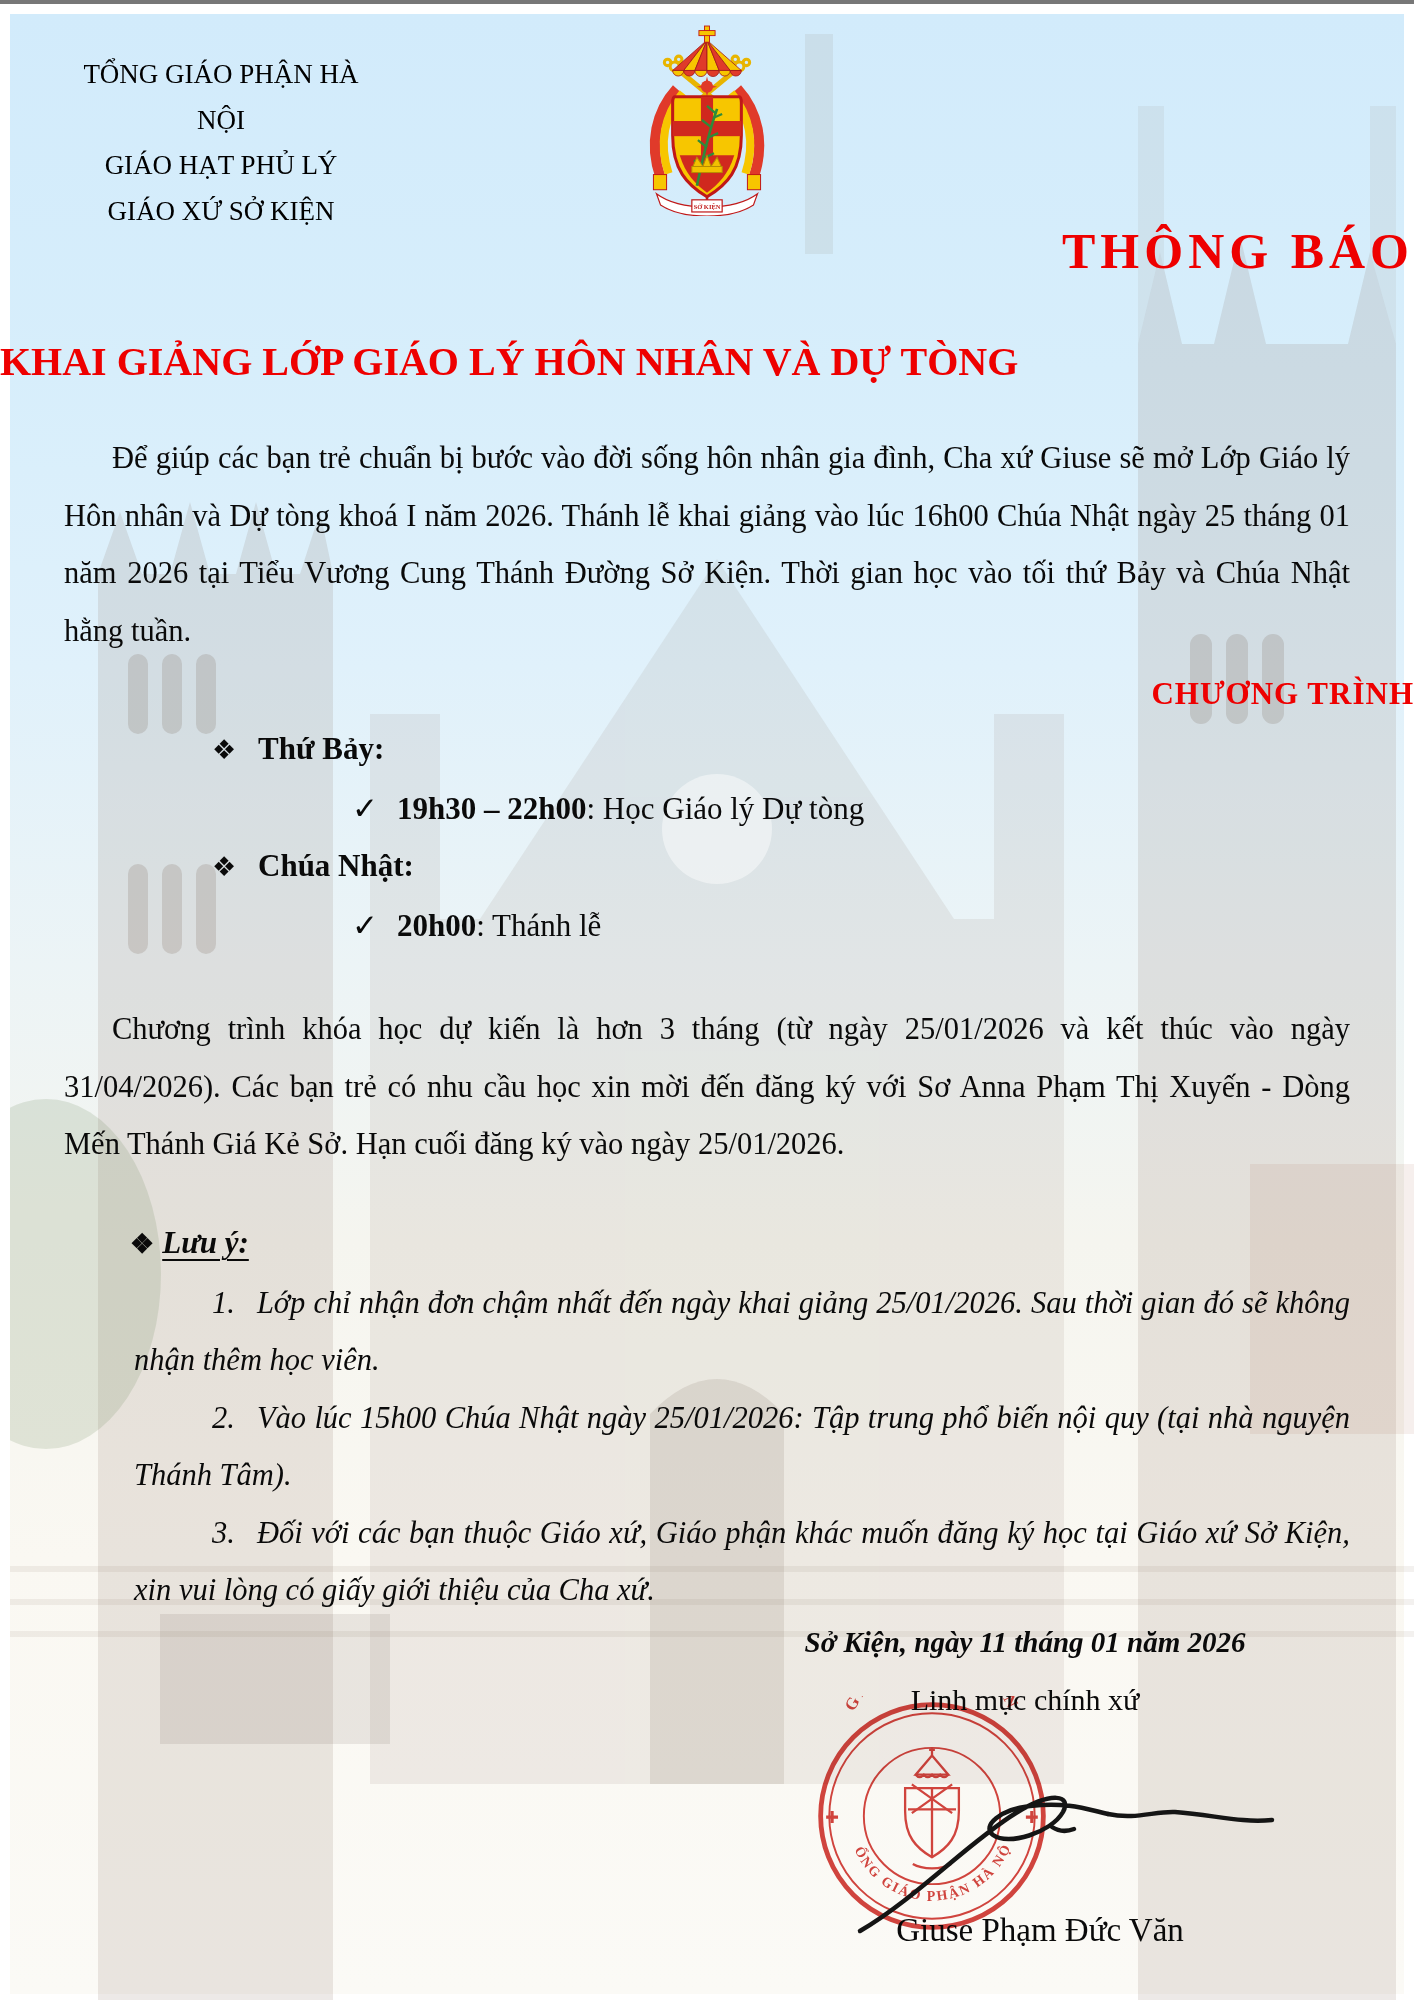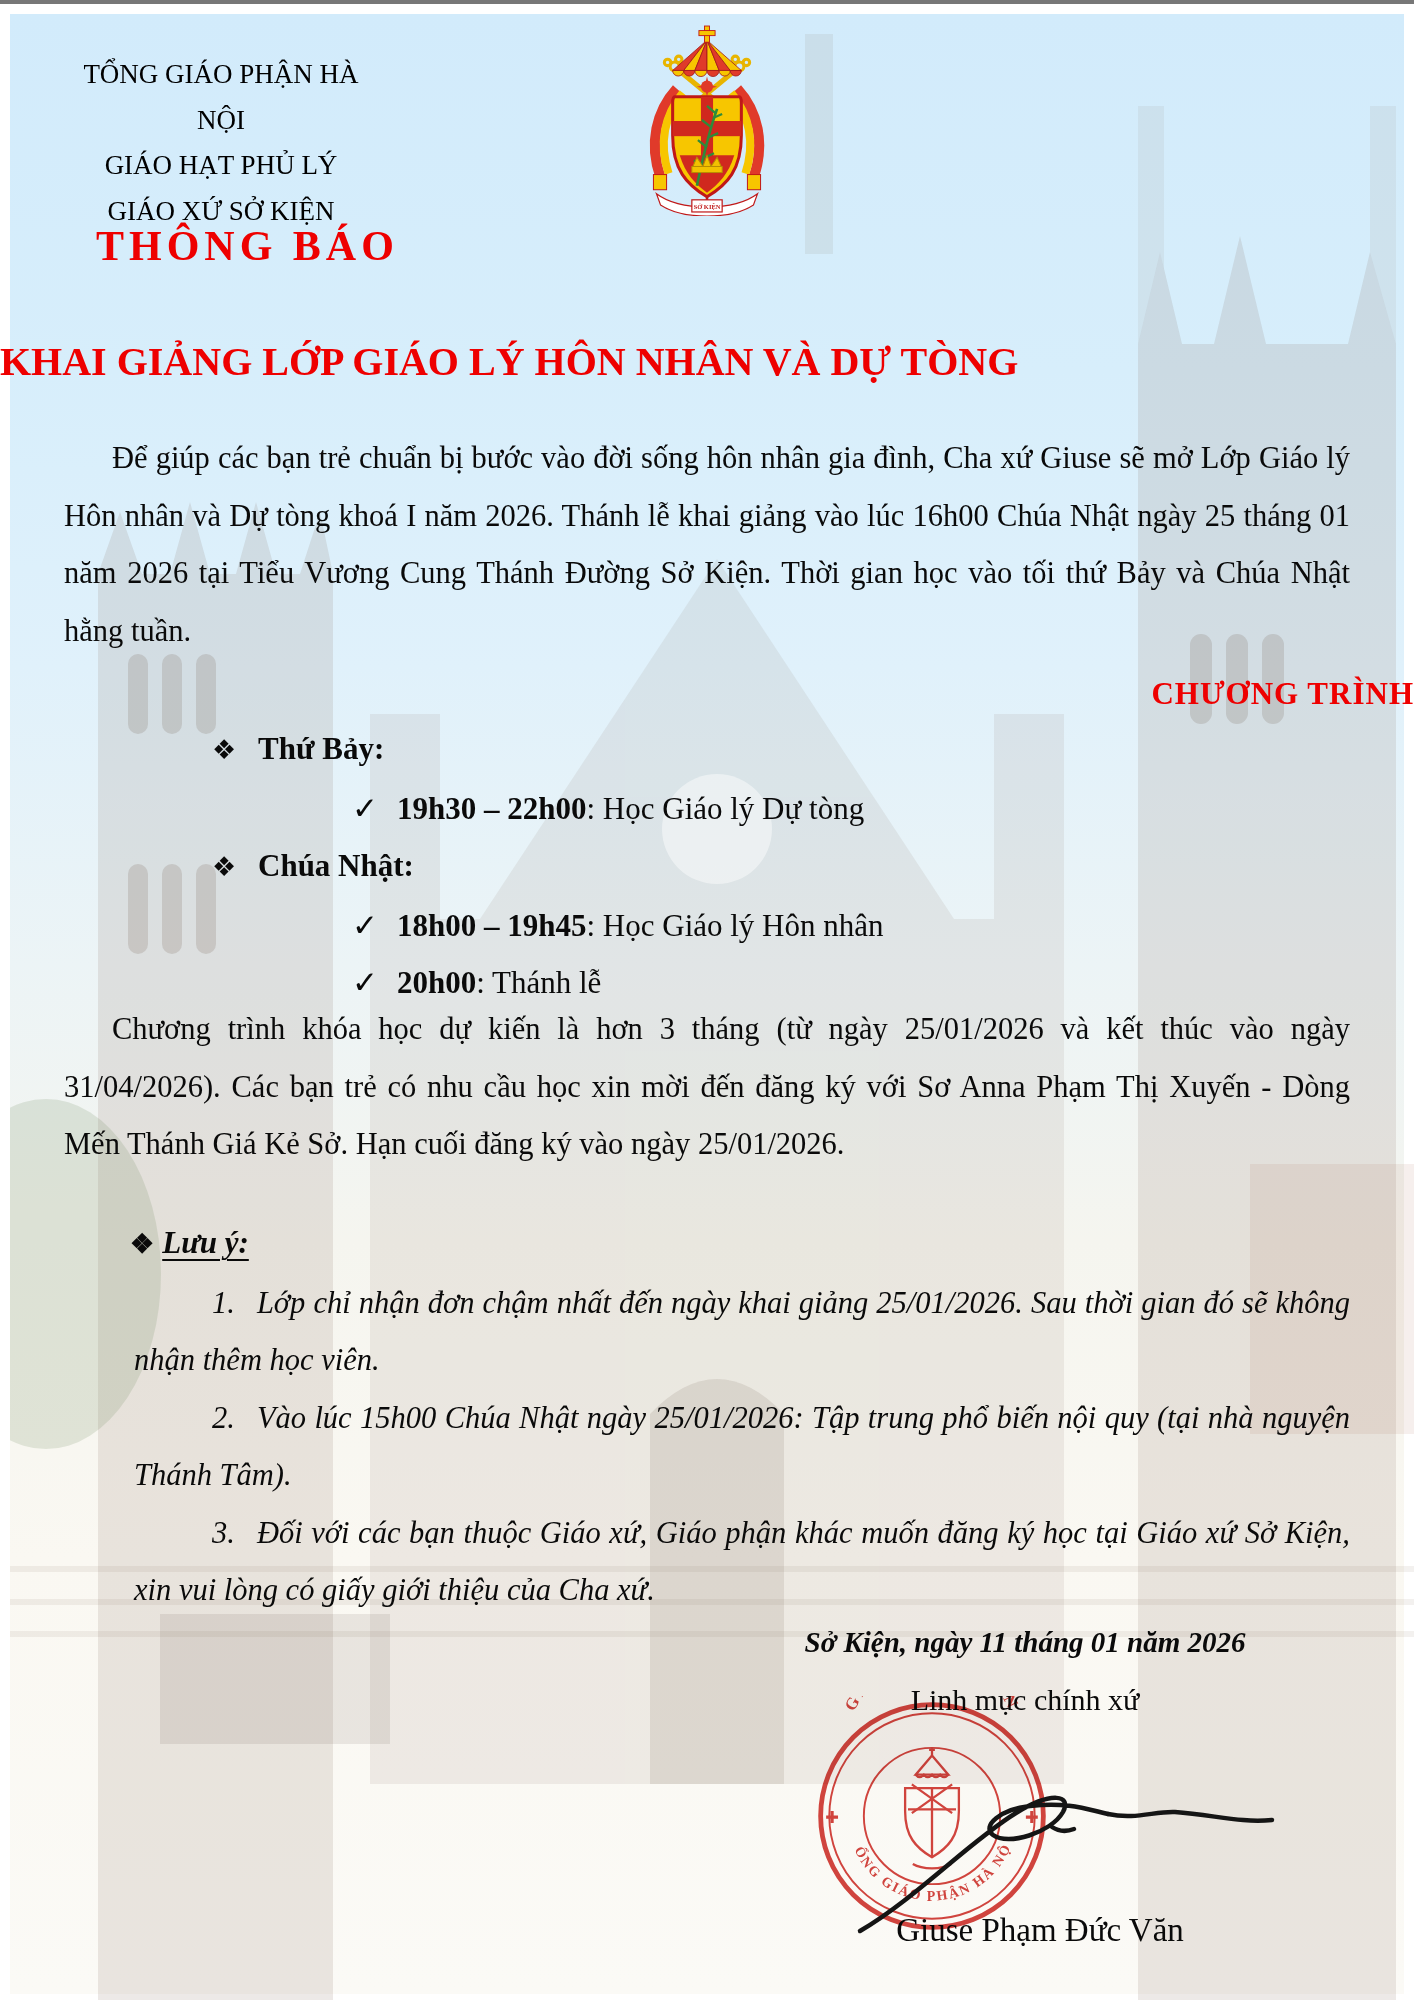--- a/index.html
+++ b/index.html
@@ -15,23 +15,23 @@
       #d2ebfb 0%, #d7eefb 18%, #e0f1fb 33%, #ecf4f6 48%,
       #f5f5ef 62%, #faf8f2 78%, #fbfaf6 100%);
   }
   .bg-svg{position:absolute;left:0;top:0;width:1414px;height:2000px;}
   .layer{position:absolute;left:0;top:0;width:100%;height:100%;z-index:1;}
 
   .header{position:absolute; left:62px; top:48px; width:318px;
     text-align:center; font-size:27px; line-height:45.5px; color:#000;}
   .crest{position:absolute; left:636px; top:20px; width:142px; height:192px;}
 
-  .title{position:absolute; left:0; top:218px; width:100%; text-align:left;
+  .title{position:absolute; left:0; top:218px; width:100%; text-align:right;
     padding-left:96px; box-sizing:border-box;
-    font-size:42px; font-weight:bold; letter-spacing:5px; color:#ee0000;}
+    font-size:50px; font-weight:bold; letter-spacing:5px; color:#ee0000;}
   .subtitle{position:absolute; left:0; top:334px; width:100%; 
     font-size:40px; font-weight:bold; color:#ee0000;}
 
   .para{position:absolute; left:64px; width:1286px; font-size:30.5px;
     line-height:57.5px; text-align:justify; text-indent:48px; color:#0a0a0a;}
   .p1{top:426px;}
   .p2{top:997px;}
 
   .prog-head{position:absolute; left:0; top:672px; width:100%; text-align:right;
     font-size:31px; font-weight:bold; letter-spacing:1px; color:#ee0000;}
@@ -194,23 +194,20 @@
     <div class="prog-head">CHƯƠNG TRÌNH</div>
     <div class="schedule">
       <div class="row-day">
         <span class="blt">❖</span><span class="lbl">Thứ Bảy:</span>
       </div>
       <div class="row-slot">
         <span class="blt">✓</span><span class="time">19h30 – 22h00</span><span>: Học Giáo lý Dự tòng</span>
       </div>
       <div class="row-day">
         <span class="blt">❖</span><span class="lbl">Chúa Nhật:</span>
-      </div>
-      <div class="row-slot">
-        <span class="blt">✓</span><span class="time">18h00 – 19h45</span><span>: Học Giáo lý Hôn nhân</span>
       </div>
       <div class="row-slot">
         <span class="blt">✓</span><span class="time">20h00</span><span>: Thánh lễ</span>
       </div>
     </div>
 
     <div class="para p2">Chương trình khóa học dự kiến là hơn 3 tháng (từ ngày 25/01/2026 và kết thúc vào ngày 31/04/2026). Các bạn trẻ có nhu cầu học xin mời đến đăng ký với Sơ Anna Phạm Thị Xuyến - Dòng Mến Thánh Giá Kẻ Sở. Hạn cuối đăng ký vào ngày 25/01/2026.</div>
 
     <div class="notes-head">
       <span class="blt">❖</span><span class="txt">Lưu ý:</span>

